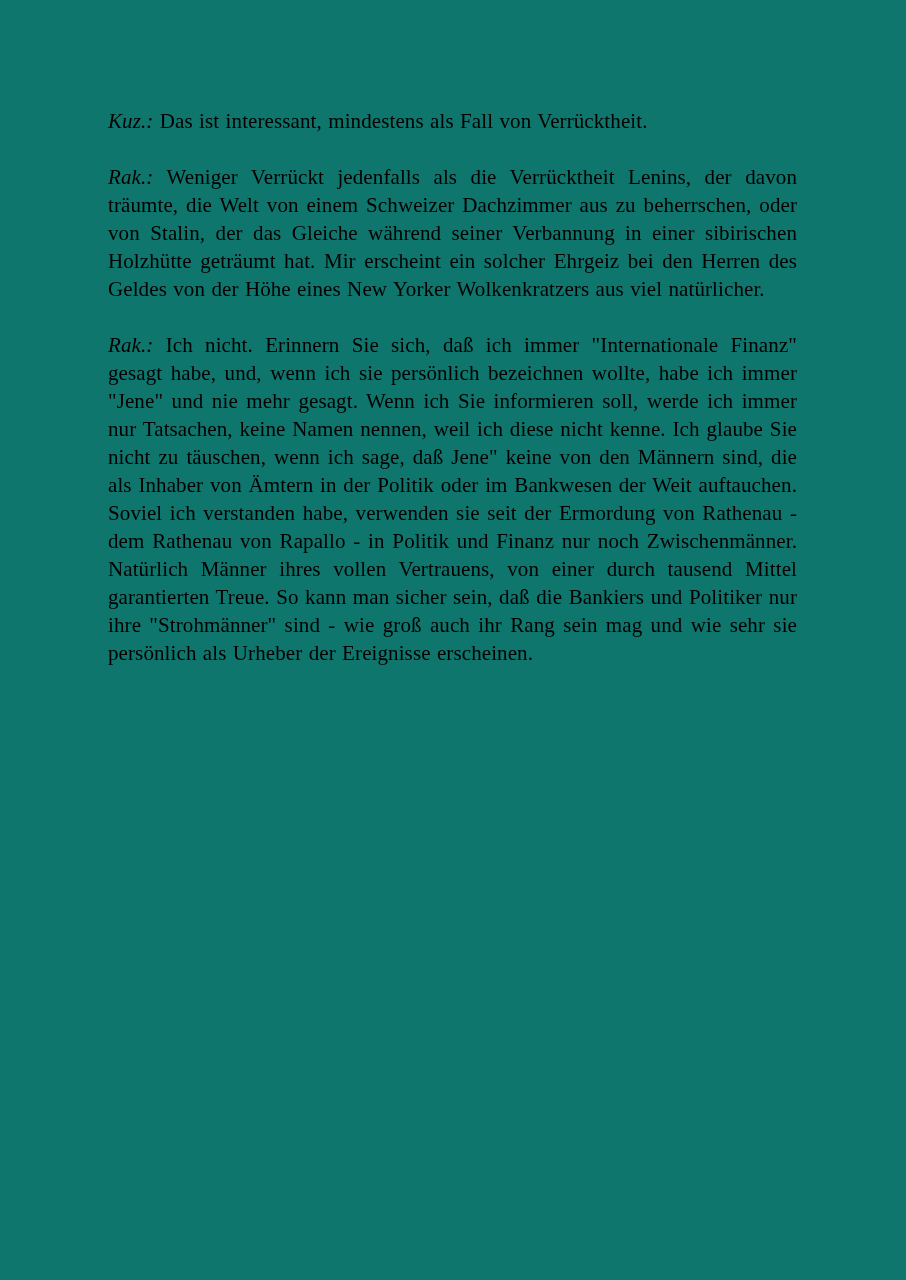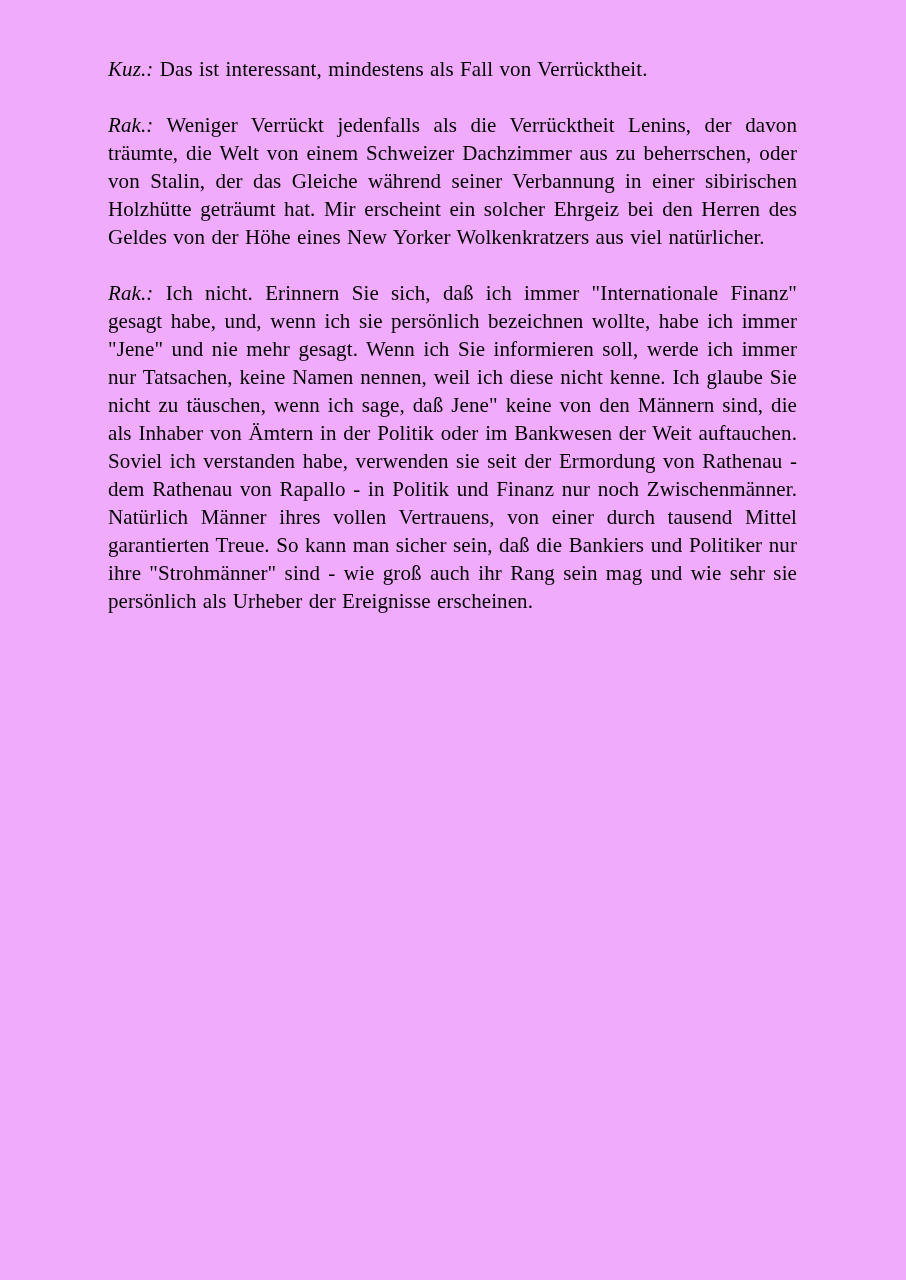--- a/index.html
+++ b/index.html
@@ -11,22 +11,22 @@
     width: 906px;
     height: 1280px;
     overflow: hidden;
     font-family: "Liberation Serif", "DejaVu Serif", serif;
     color: #000000;
   }
   .page {
     box-sizing: border-box;
     width: 906px;
     height: 1280px;
-    padding: 55px 109px 40px 108px;
-    background: #f0abfc;
+    padding: 107px 109px 40px 108px;
+    background: #0f766e;
   }
   .dialogue p {
     margin: 0 0 28px 0;
     font-size: 21px;
     line-height: 28px;
     text-align: justify;
     letter-spacing: 0.1px;
     word-spacing: 1px;
   }
   .dialogue p:last-child {

